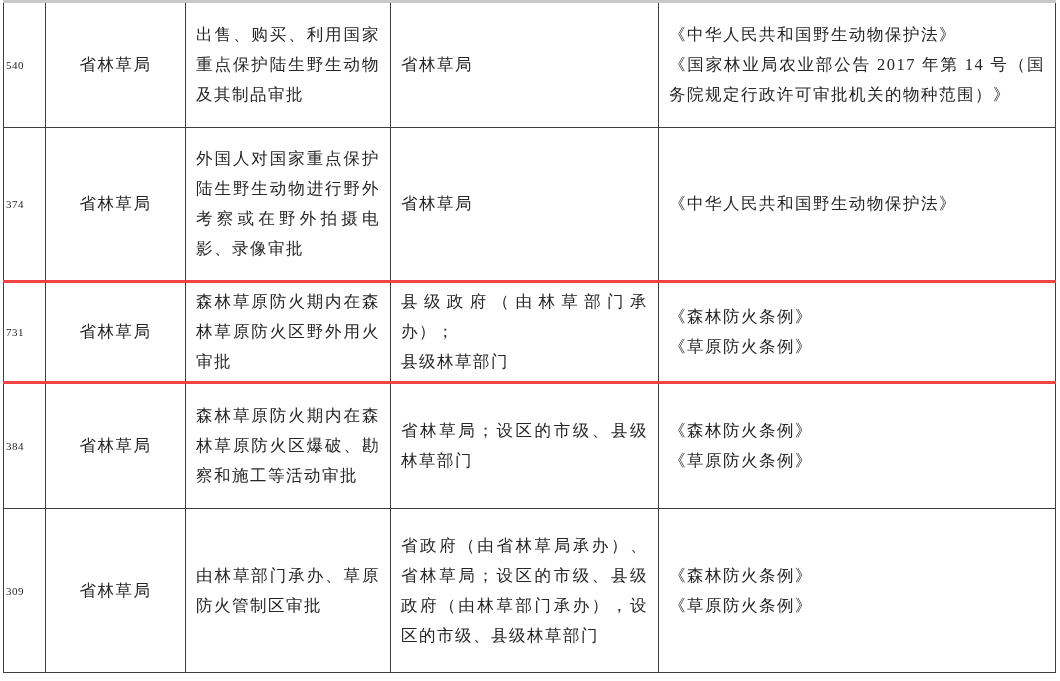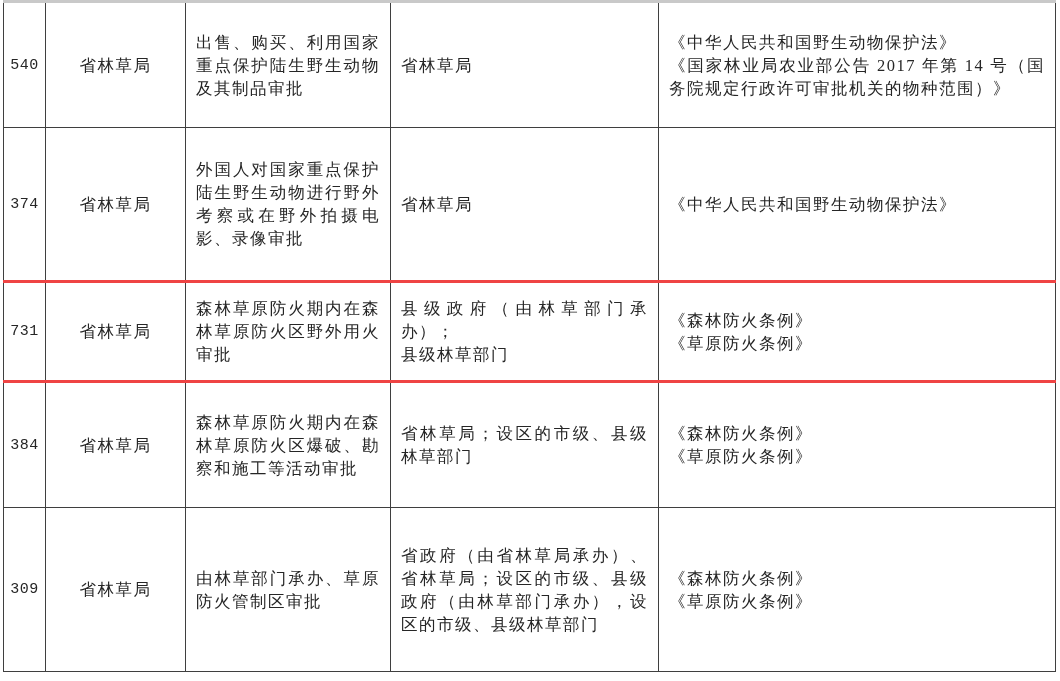--- a/index.html
+++ b/index.html
@@ -31,35 +31,35 @@
   col.c1 { width: 42px;  }
   col.c2 { width: 140px; }
   col.c3 { width: 205px; }
   col.c4 { width: 268px; }
   col.c5 { width: 397px; }
   td {
     border-left: 1px solid #3f3f3f;
     border-right: 1px solid #3f3f3f;
     vertical-align: middle;
     font-size: 16.5px;
-    line-height: 23px;
+    line-height: 30px;
     letter-spacing: 1.5px;
     padding: 4px 10px;
     box-sizing: border-box;
     white-space: pre-line;
     color: #262626;
   }
   tr.sep-dark  td { border-bottom: 1px solid #3f3f3f; }
   tr.sep-gray  td { border-bottom: 3px solid #ef4444; }
   td.idx {
-    text-align: center;
-    font-size: 15px;
+    text-align: left;
+    font-size: 11px;
     letter-spacing: 0.5px;
     padding: 4px 2px;
-    font-family: Liberation Mono, monospace;
+    font-family: Liberation Serif, serif;
   }
   td.dept {
     text-align: center;
   }
   td.item, td.impl, td.legal {
     text-align: justify;
     text-justify: inter-character;
   }
   tr.r540 { height: 126px; }
   tr.r541 { height: 154px; }

